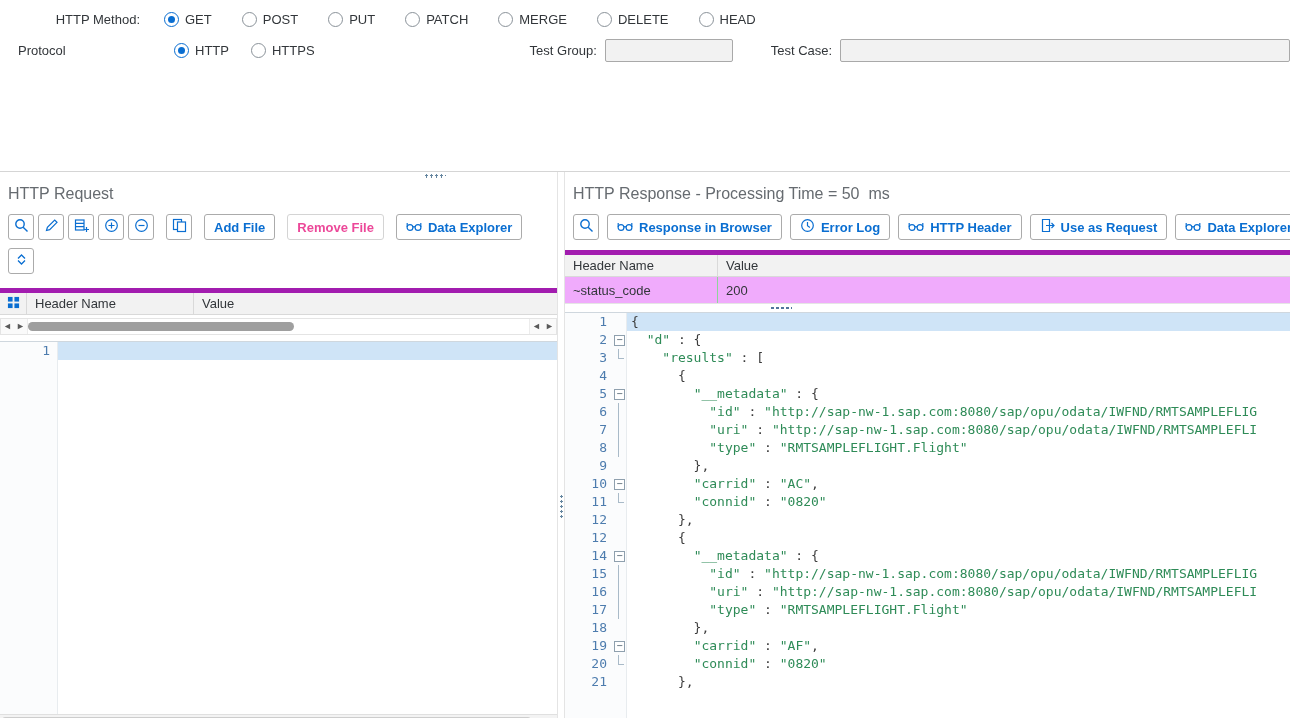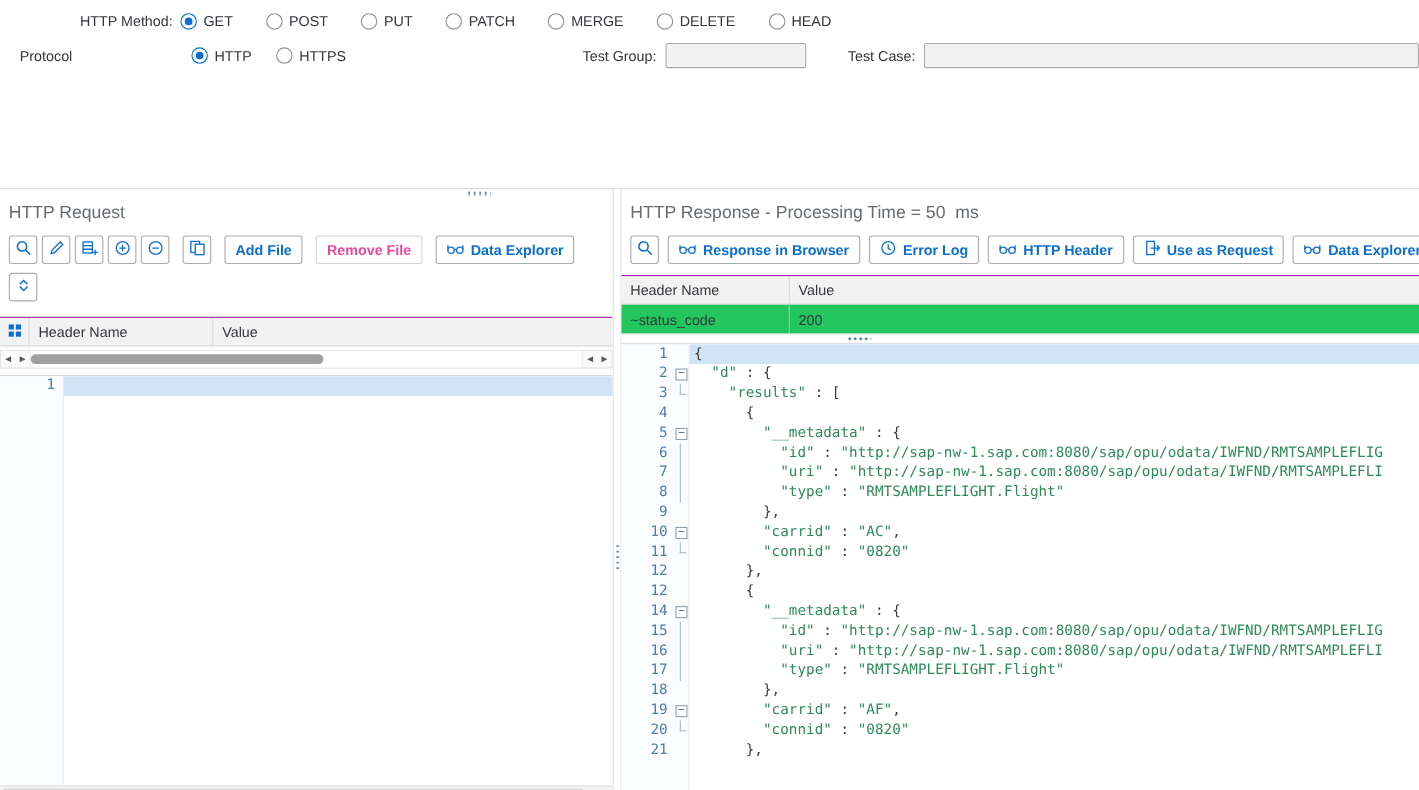--- a/index.html
+++ b/index.html
@@ -2,21 +2,21 @@
 <html><head>
 <meta charset="utf-8">
 <style>
   *{box-sizing:border-box;margin:0;padding:0}
   html,body{width:1290px;height:718px;overflow:hidden;background:#fff;
     font-family:"Liberation Sans",sans-serif;font-size:13px;color:#32363a}
 
   
   .top-form{height:163px;position:relative;background:#fff}
   .row{display:flex;align-items:center}
-  .form-label{flex:0 0 164px;width:164px;text-align:right;padding-right:7px}
+  .form-label{flex:0 0 164px;width:164px;text-align:right;padding-right:24px}
   .method-row{margin-top:8px;height:22px}
   .radio-group{display:flex;align-items:center;gap:30px}
   .radio-item{display:flex;align-items:center;gap:6px;cursor:pointer}
   .radio{flex:0 0 15px;width:15px;height:15px;border:1px solid #8a9299;border-radius:50%;background:#fff;position:relative}
   .radio.sel{border-color:#0a6ed1}
   .radio.sel::after{content:'';position:absolute;left:3px;top:3px;width:7px;height:7px;border-radius:50%;background:#0a6ed1}
   .uri-row{margin-top:4px;align-items:flex-start}
   .uri-row .form-label{padding-top:6px}
   .uri-input{flex:1;height:97px;border:1px solid #0a6ed1;border-radius:0;resize:none;outline:none;
     font-family:"Liberation Sans",sans-serif;font-size:13px;color:#32363a;padding:3px 5px;background:#fff}
@@ -48,27 +48,27 @@
     font-family:inherit;font-size:13px;font-weight:600;padding:0 9px;display:flex;align-items:center;gap:6px;
     cursor:pointer;white-space:nowrap}
   .btn.disabled{color:#ec4899;border-color:#d4d4d4}
   .gap-left{margin-left:8px}
   .toolbar-row2{height:38px;flex:0 0 38px;display:flex;align-items:center;padding:2px 8px}
 
   
   .header-table{margin-top:8px;flex:0 0 auto}
   .resp-table{margin-top:0}
   .trow{display:flex;height:27px;align-items:stretch;border-bottom:1px solid #e5e5e5;background:#fff}
-  .trow.head{background:#f2f2f2;border-top:1px solid #a21caf;border-bottom:1px solid #d9d9d9}
+  .trow.head{background:#f2f2f2;border-top:5px solid #a21caf;border-bottom:1px solid #d9d9d9}
   .tcell{padding:0 8px;overflow:hidden;white-space:nowrap;display:flex;align-items:center}
   .icon-cell{flex:0 0 27px;display:flex;align-items:center;justify-content:center;border-right:1px solid #d9d9d9;color:#0a6ed1}
   .req-name{flex:0 0 167px;border-right:1px solid #d9d9d9}
   .resp-name{flex:0 0 153px;border-right:1px solid #d9d9d9}
   .tcell.val{flex:1}
-  .trow.green{background:#22c55e}
+  .trow.green{background:#f0abfc}
   .trow.green .resp-name{border-right-color:#8fd49a}
 
   
   .h-scrollbar{margin-top:3px;height:17px;flex:0 0 17px;display:flex;align-items:center;background:#fafafa;border:1px solid #e4e4e4}
   .sb-arrow{width:13px;text-align:center;font-size:9px;color:#5a5a5a;line-height:15px;cursor:pointer;user-select:none}
   .sb-track{flex:1;height:100%;position:relative;background:#fff;border-left:1px solid #ececec;border-right:1px solid #ececec}
   .sb-thumb{position:absolute;left:0;top:3px;height:9px;width:53%;background:#9f9f9f;border-radius:5px;cursor:pointer}
 
   
   .editor{flex:1;margin-top:6px;border-top:1px solid #cfd7de;position:relative;background:#fff;overflow:hidden;

